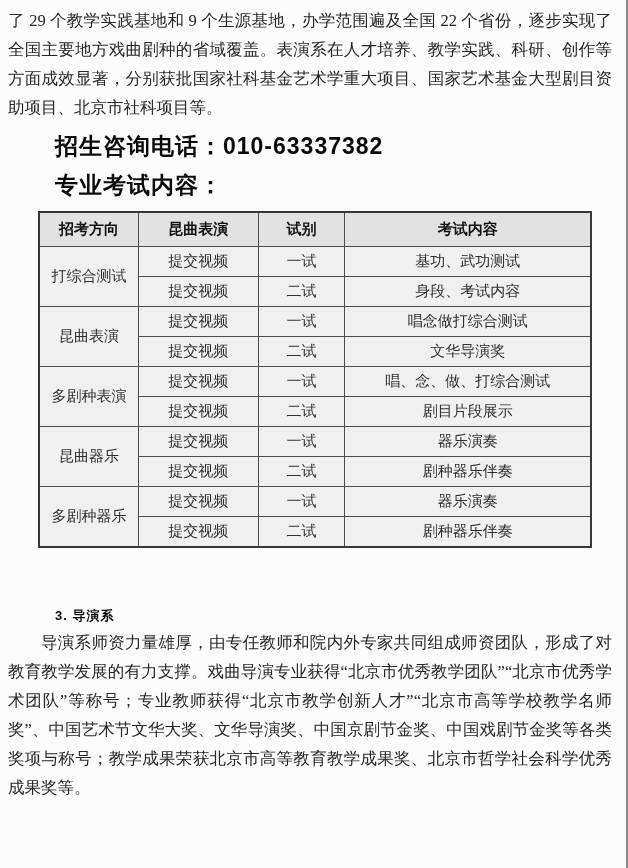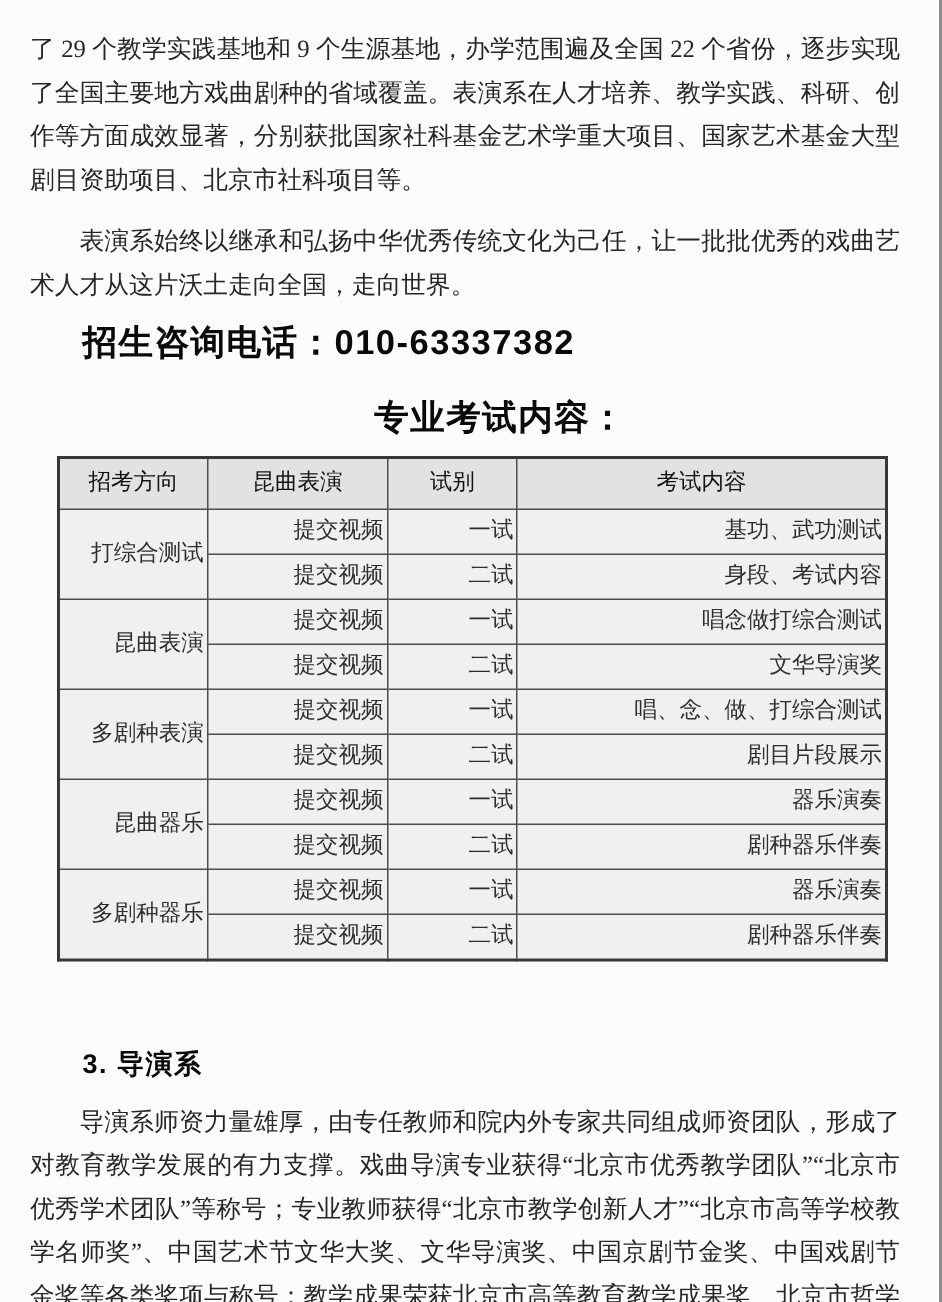--- a/index.html
+++ b/index.html
@@ -10,38 +10,38 @@
     position: relative;
     font-family: "Liberation Serif", "DejaVu Serif", serif;
     color: #262626;
   }
   .page {
     padding: 6px 16px 0 8px;
     font-size: 16.5px;
     line-height: 29px;
     text-align: justify;
   }
-  p { margin: 12px; }
+  p { margin: 0; }
   .indent { text-indent: 2em; }
   .bold-line {
     font-family: "Liberation Sans", "DejaVu Sans", sans-serif;
     font-weight: 700;
     font-size: 23px;
     line-height: 24px;
     color: #0a0a0a;
     letter-spacing: 1px;
     margin-left: 47px;
     text-align: left;
   }
   .phone-line { margin-top: 12px; }
-  .exam-heading { margin-top: 26px; text-align: center; }
+  .exam-heading { margin-top: 15px; }
   .section-heading {
     font-family: "Liberation Sans", "DejaVu Sans", sans-serif;
     font-weight: 700;
-    font-size: 18px;
+    font-size: 13px;
     line-height: 24px;
     color: #0a0a0a;
     letter-spacing: 1px;
     margin: 56px 0 0 47px;
     text-align: left;
   }
   .p3 { margin-top: 15px; }
   table.exam {
     margin: 14px 0 0 30px;
     width: 554px;
@@ -53,39 +53,38 @@
     table-layout: fixed;
   }
   table.exam th, table.exam td {
     border: 1px solid #4d4d4d;
     padding: 0 2px;
   }
   table.exam { border: 2px solid #383838; }
   table.exam th {
     background: #e2e2e2;
     height: 33px;
-    font-weight: 400;
+    font-weight: 700;
     color: #111;
     font-size: 15px;
   }
-  table.exam td { height: 24px; background: #f0f0f0; text-align: right; }
+  table.exam td { height: 24px; background: #f0f0f0; }
   .scan-edge {
     position: absolute;
     top: 0; right: 0; bottom: 0;
     width: 2px;
     background: #8c8c8c;
   }
 </style>
 </head>
 <body>
 
 <div class="page">
 
   <p>了 29 个教学实践基地和 9 个生源基地，办学范围遍及全国 22 个省份，逐步实现了全国主要地方戏曲剧种的省域覆盖。表演系在人才培养、教学实践、科研、创作等方面成效显著，分别获批国家社科基金艺术学重大项目、国家艺术基金大型剧目资助项目、北京市社科项目等。</p>
-  <p class="indent">表演系始终以继承和弘扬中华优秀传统文化为己任，让一批批优秀的戏曲艺术人才从这片沃土走向全国，走向世界。</p>
 
   <div class="bold-line phone-line">招生咨询电话：010-63337382</div>
 
   <div class="bold-line exam-heading">专业考试内容：</div>
 
   <table class="exam">
     <colgroup>
       <col style="width:18%">
       <col style="width:21.7%">
       <col style="width:15.7%">

